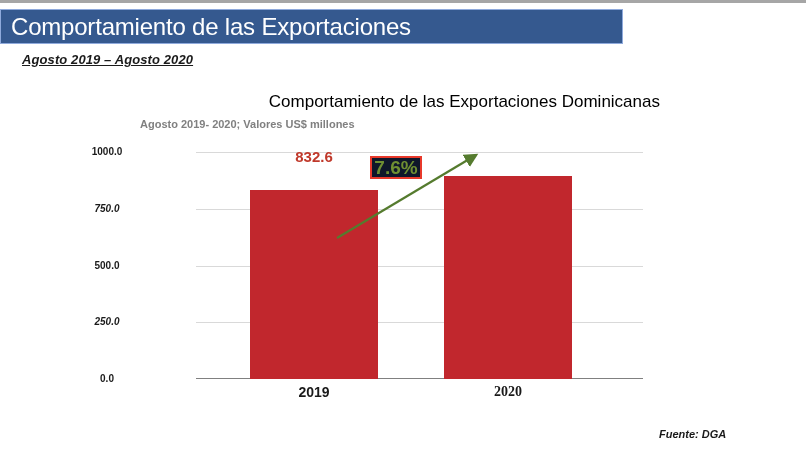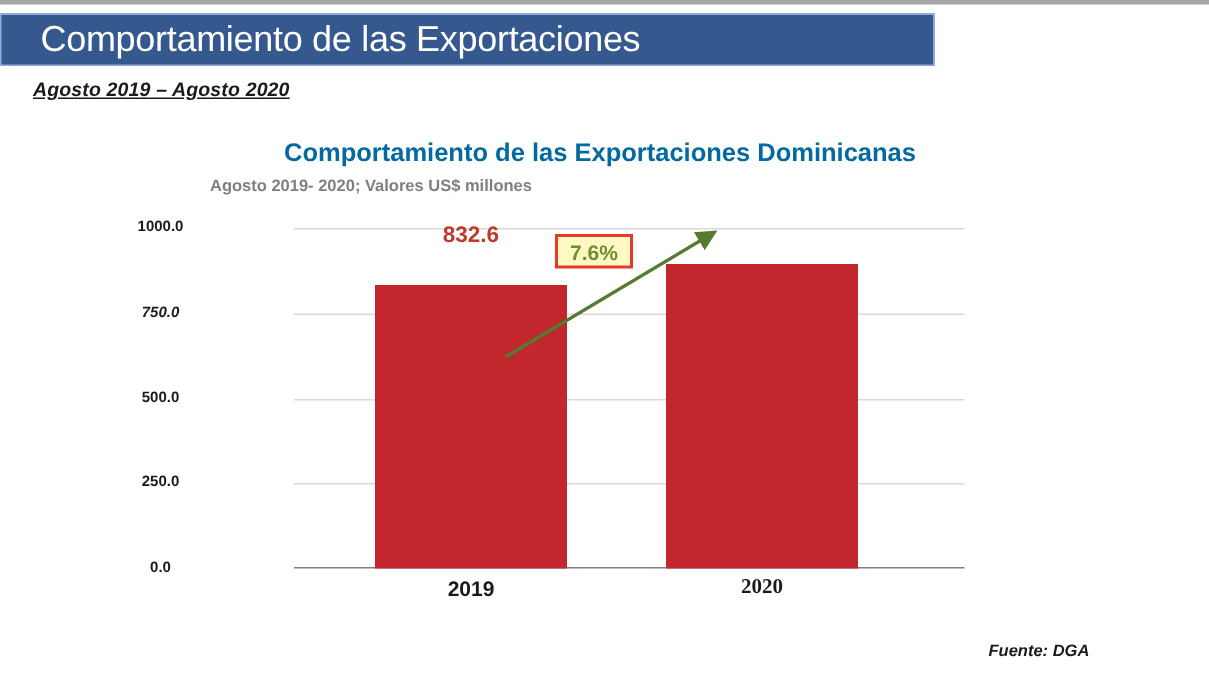--- a/index.html
+++ b/index.html
@@ -36,21 +36,20 @@
     position: absolute;
     left: 0px;
     top: 9px;
     width: 623px;
     height: 35px;
     background: #35598f;
     border: 1px solid #8faadc;
     box-sizing: border-box;
     display: flex;
     align-items: center;
-    padding-left: 16px;
   }
   .header-title {
     color: #ffffff;
     font-size: 24px;
     line-height: 26px;
     font-weight: 400;
     letter-spacing: -0.2px;
     padding-left: 10px;
     white-space: nowrap;
   }
@@ -84,24 +83,24 @@
     position: absolute;
     left: 140px;
     top: 92px;
     width: 520px;
     height: 310px;
   }
   .chart-title {
     position: absolute;
     left: 0; top: 0;
     width: 520px;
-    text-align: center;
+    text-align: right;
     font-size: 17px;
-    font-weight: bold;
-    color: #0369a1;
+    font-weight: normal;
+    color: #000000;
     white-space: nowrap;
   }
   .chart-subtitle {
     position: absolute;
     left: 0; top: 26px;
     width: 520px;
     font-size: 11px;
     font-weight: bold;
     color: #808080;
     white-space: nowrap;
@@ -160,23 +159,23 @@
     font-weight: bold;
     color: #1a1a1a;
     text-align: center;
     white-space: nowrap;
   }
 
   
   .growth-box {
     position: absolute;
     border: 2px solid #e8392b;
-    background: #fef9c3;
+    background: #0f172a;
     color: #6f8f32;
-    font-size: 14px;
+    font-size: 19px;
     font-weight: bold;
     display: flex;
     align-items: center;
     justify-content: center;
     box-sizing: border-box;
   }
   .arrow-svg {
     position: absolute;
     left: 0; top: 0;
     width: 520px;
@@ -219,21 +218,21 @@
 
       <div class="gridline" style="top:0px;"></div>
       <div class="gridline" style="top:57px;"></div>
       <div class="gridline" style="top:114px;"></div>
       <div class="gridline" style="top:170px;"></div>
       <div class="axis-line"></div>
 
       <div class="ytick" style="top:0px;">1000.0</div>
       <div class="ytick" style="top:57px;font-style:italic;">750.0</div>
       <div class="ytick" style="top:114px;">500.0</div>
-      <div class="ytick" style="top:170px;">250.0</div>
+      <div class="ytick" style="top:170px;font-style:italic;">250.0</div>
       <div class="ytick" style="top:227px;">0.0</div>
 
       <div class="bar" style="left:54px;  width:128px; height:189px;"></div>
       <div class="bar" style="left:248px; width:128px; height:203px;"></div>
 
       <div class="xlabel" style="left:54px;  width:128px;">2019</div>
       <div class="xlabel" style="left:248px; width:128px;font-family:Liberation Serif, serif;">2020</div>
     </div>
 
     <svg class="arrow-svg" viewBox="0 0 520 310">

